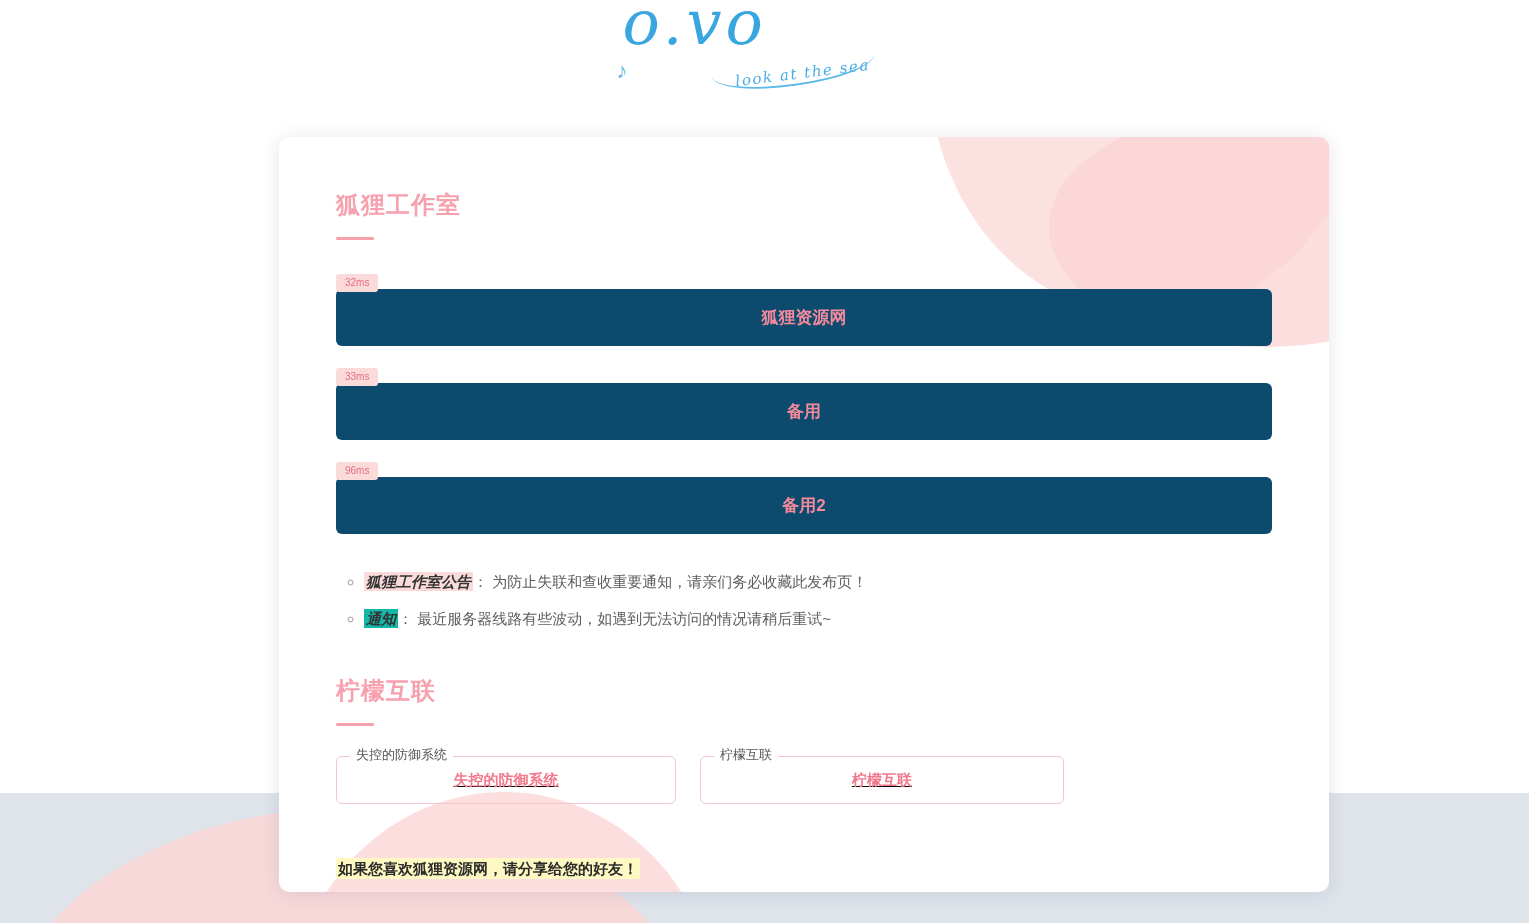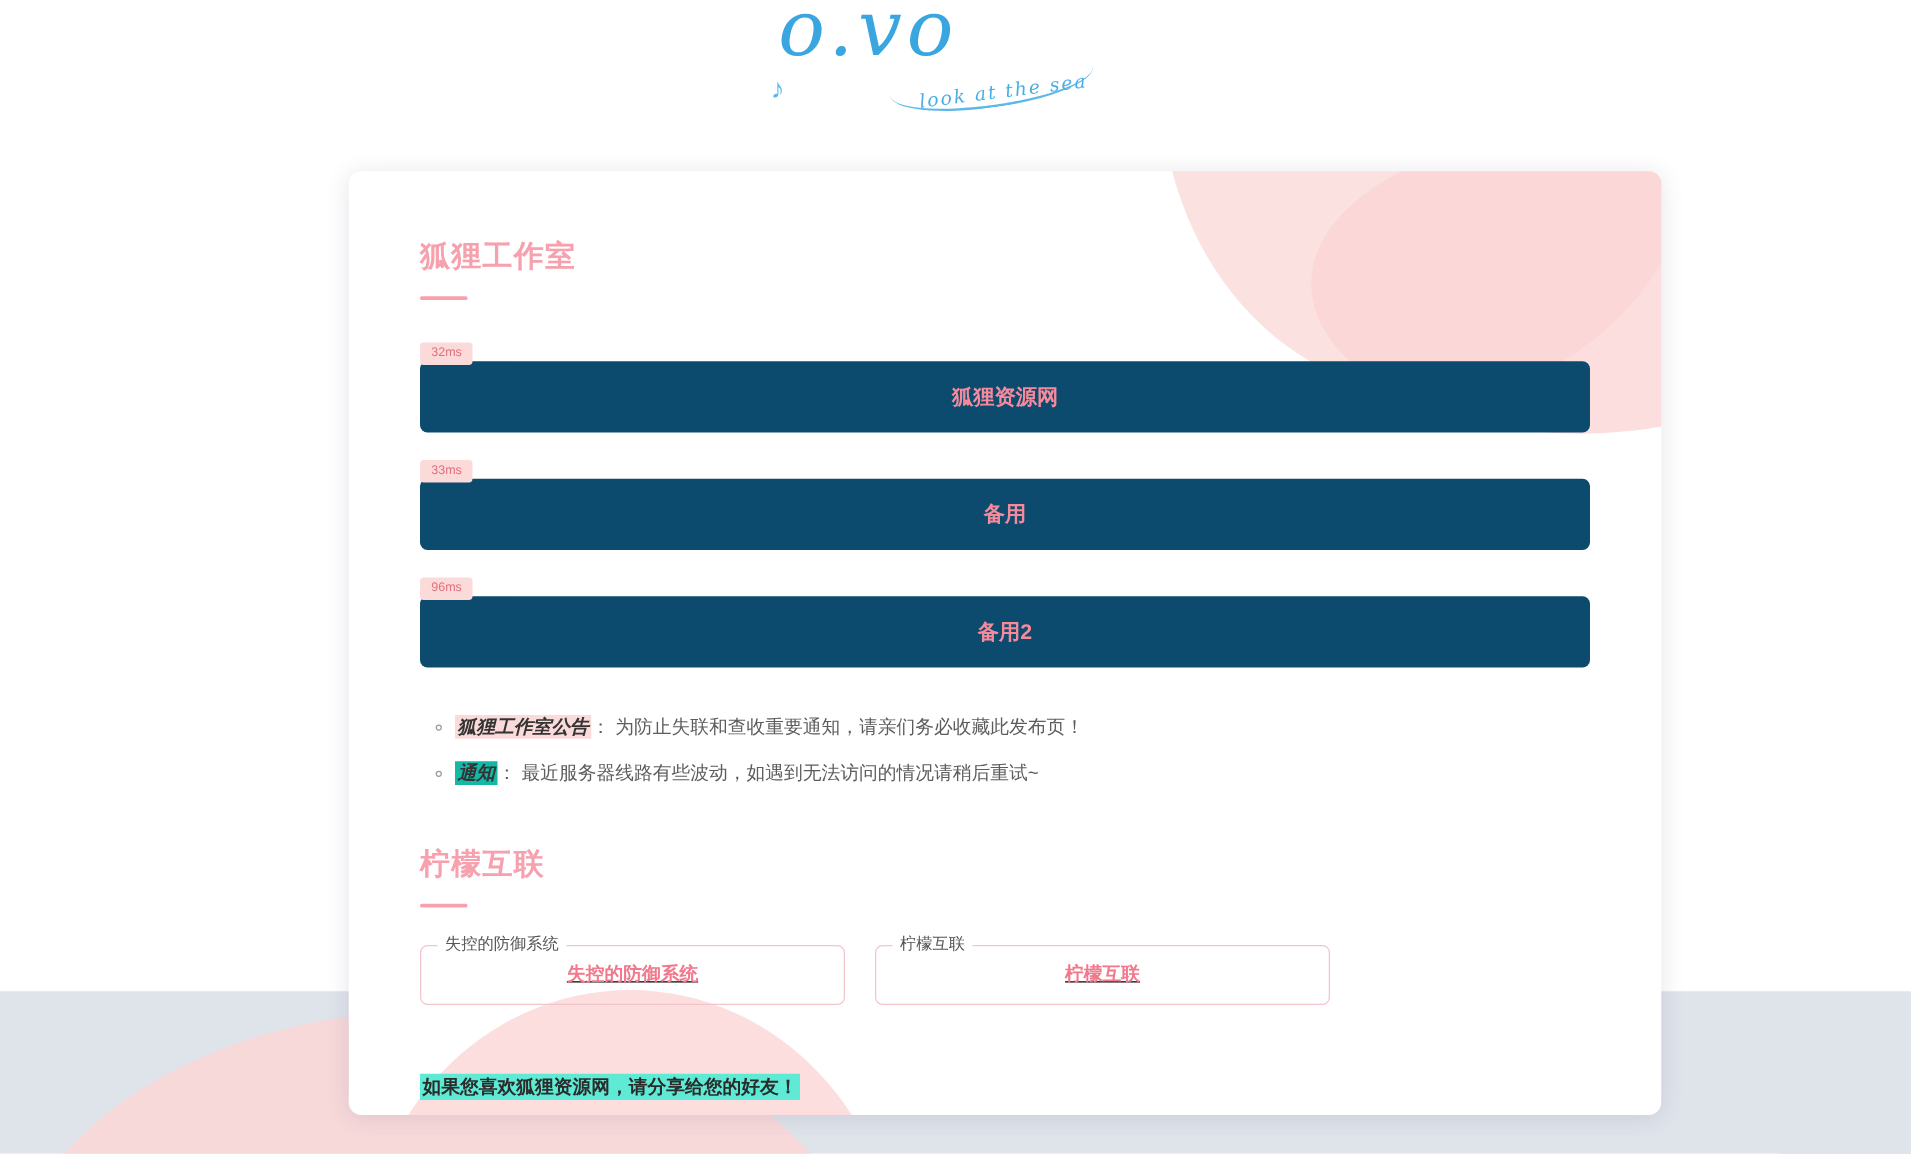--- a/index.html
+++ b/index.html
@@ -259,21 +259,21 @@
   .friend-2 { width: 364px; }
 
   
   .share-line {
     margin-top: 56px;
     font-size: 15px;
     font-weight: bold;
     color: #2b2b2b;
   }
   .share-line span {
-    background: #5eead4;
+    background: #fef9c3;
     padding: 2px 2px;
   }
 </style>
 </head>
 <body>
 
 <div class="bg-top"></div>
 <div class="bg-bottom"></div>
 <div class="bg-bottom-blob"></div>
 

